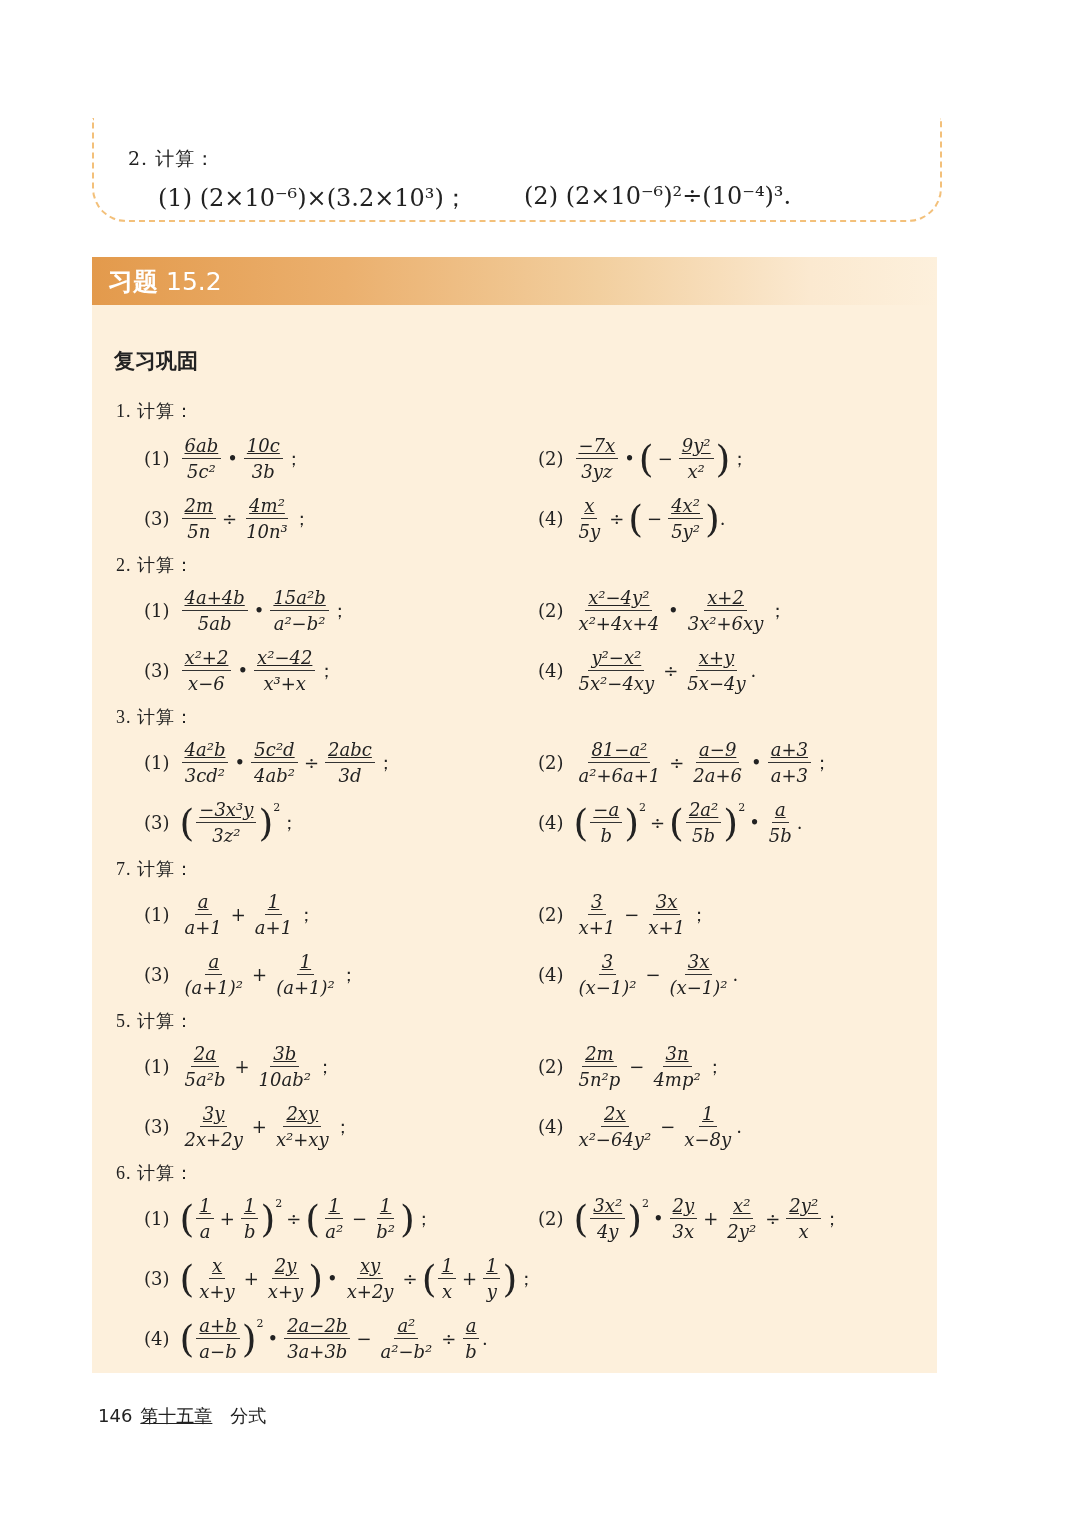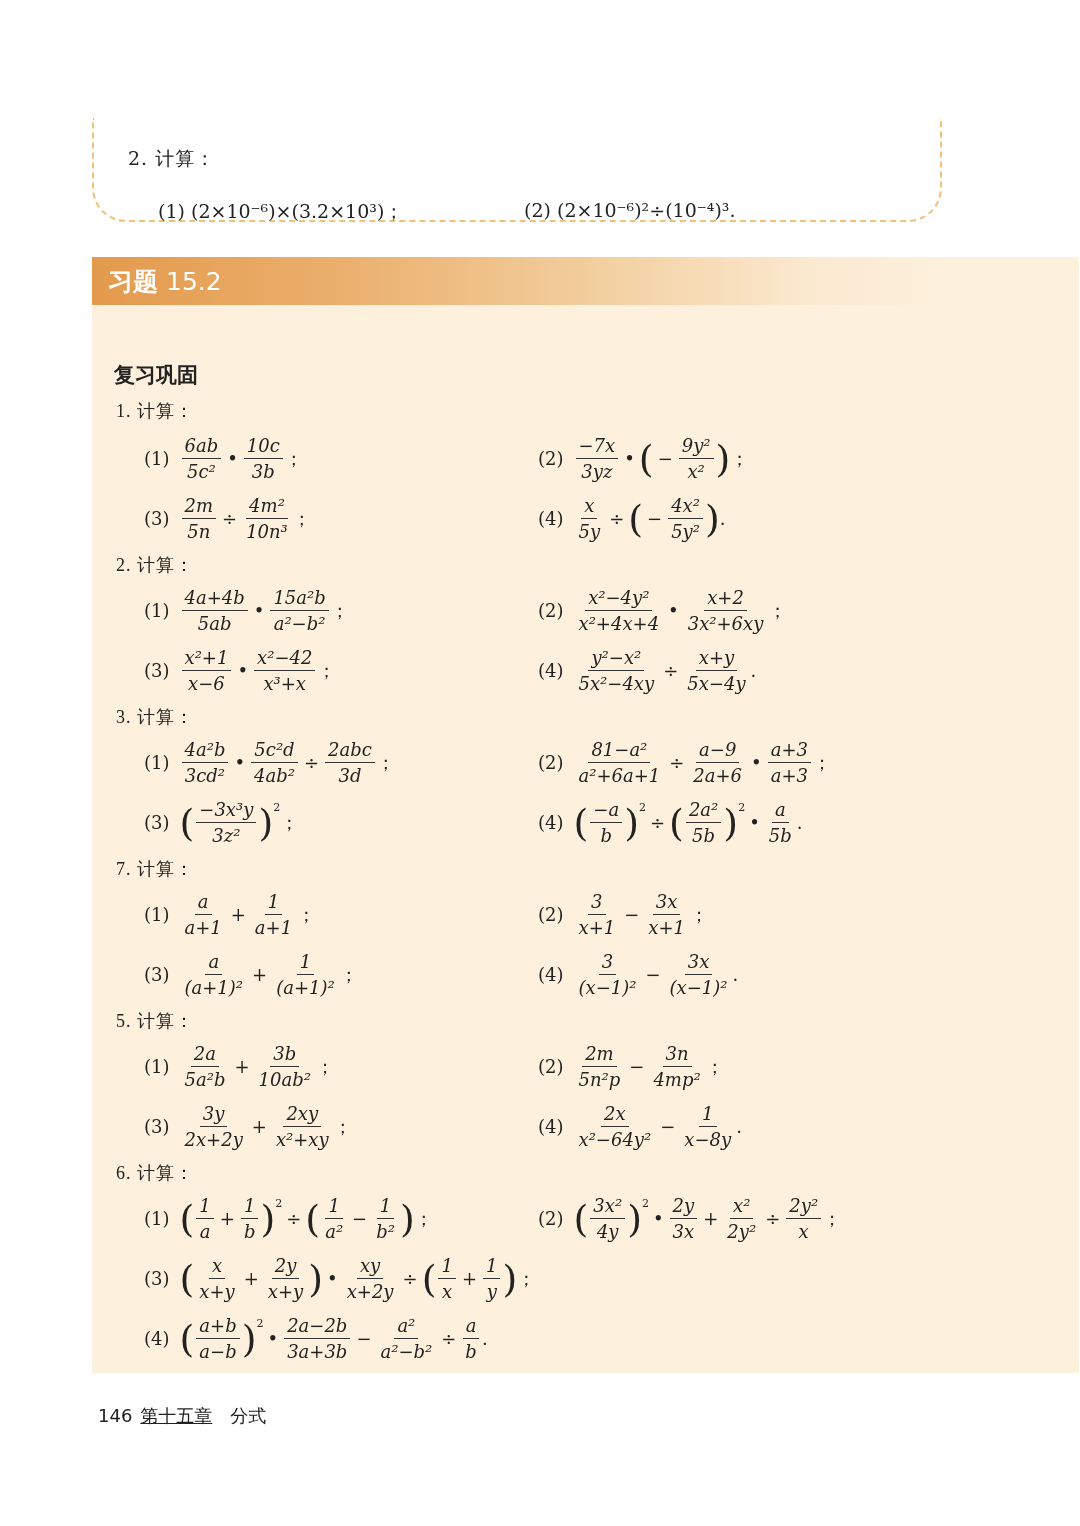--- a/index.html
+++ b/index.html
@@ -5,45 +5,45 @@
   html, body { margin: 0; padding: 0; }
   body {
     width: 1080px; height: 1526px; background: #ffffff; position: relative; overflow: hidden;
     font-family: "DejaVu Serif", "Liberation Serif", serif; color: #222;
   }
   .dash-box {
     position: absolute; left: 92px; top: 118px; width: 846px; height: 102px;
     border: 2px dashed #f3c07a; border-top: none; border-radius: 0 0 34px 34px;
   }
   .prev-title { position: absolute; left: 128px; top: 146px; font-size: 19px; letter-spacing: 1px; }
-  .prev-row { position: absolute; top: 182px; font-size: 19px; margin-top: 17px; }
+  .prev-row { position: absolute; top: 182px; font-size: 24px; }
   .card {
-    position: absolute; left: 92px; top: 257px; width: 987px; height: 1116px;
+    position: absolute; left: 92px; top: 257px; width: 845px; height: 1116px;
     background: #fdf0dc;
     text-align: center;
   }
   .banner {
     position: absolute; left: 0; top: 0; width: 845px; height: 48px;
     background: linear-gradient(90deg, #e39a4c 0%, #ebb06e 30%, #f2cf9f 60%, #fbe9d0 85%, #fdf0dc 100%);
   }
   .banner-title {
     position: absolute; left: 16px; top: 8px; font-family: "DejaVu Sans", "Liberation Sans", sans-serif;
     font-size: 25px; color: #fff; font-weight: bold;
   }
   .banner-title .num { font-weight: normal; margin-left: 8px; }
   .section-heading {
-    position: absolute; left: 22px; top: 104px; font-family: "DejaVu Sans", "Liberation Sans", sans-serif;
+    position: absolute; left: 22px; top: 90px; font-family: "DejaVu Sans", "Liberation Sans", sans-serif;
     font-size: 21px; font-weight: bold; color: #222;
   }
   .q-title { position: absolute; left: 24px; font-size: 18px; letter-spacing: 1px; font-family: Liberation Serif, serif; }
   .item { position: absolute; display: flex; align-items: center; font-size: 18px; white-space: nowrap; }
   .item .lbl { margin-right: 10px; font-size: 18px; }
   .frac { display: inline-flex; flex-direction: column; align-items: center; vertical-align: middle; margin: 0 2px; font-style: italic; }
   .frac .n, .frac .d { padding: 0 3px; line-height: 25px; font-size: 18px; }
-  .frac .n { border-bottom: 1.3px solid #333; }
+  .frac .n { border-bottom: 1.3px solid #333; text-decoration: underline; }
   .op { margin: 0 4px; font-style: normal; }
   .paren { font-size: 38px; font-weight: 200; line-height: 1; font-style: normal; }
   .pw { font-size: 11px; align-self: flex-start; margin-top: 4px; }
   .footer { position: absolute; left: 98px; top: 1404px; font-size: 18px; font-family: "DejaVu Sans", "Liberation Sans", sans-serif; }
   .footer .chap { margin-left: 8px; font-family: "DejaVu Serif", serif; text-decoration: underline; }
   .footer .topic { margin-left: 18px; font-family: "DejaVu Serif", serif; }
   .watermark {
     position: absolute; left: 300px; top: 990px; font-size: 160px; color: rgba(200,180,150,0.12);
     font-family: "DejaVu Serif", serif; letter-spacing: 30px;
   }
@@ -155,21 +155,21 @@
       <span class="op">•</span>
     <span class="frac">
         <span class="n">x+2</span>
         <span class="d">3x²+6xy</span>
       </span>
       <span>；</span>
   </div>
   <div class="item" style="left:52px; top:388px">
     <span class="lbl">(3)</span>
     <span class="frac">
-        <span class="n">x²+1</span>
+        <span class="n">x²+2</span>
         <span class="d">x−6</span>
       </span>
       <span class="op">•</span>
     <span class="frac">
         <span class="n">x²−42</span>
         <span class="d">x³+x</span>
       </span>
       <span>；</span>
   </div>
   <div class="item" style="left:446px; top:388px">

